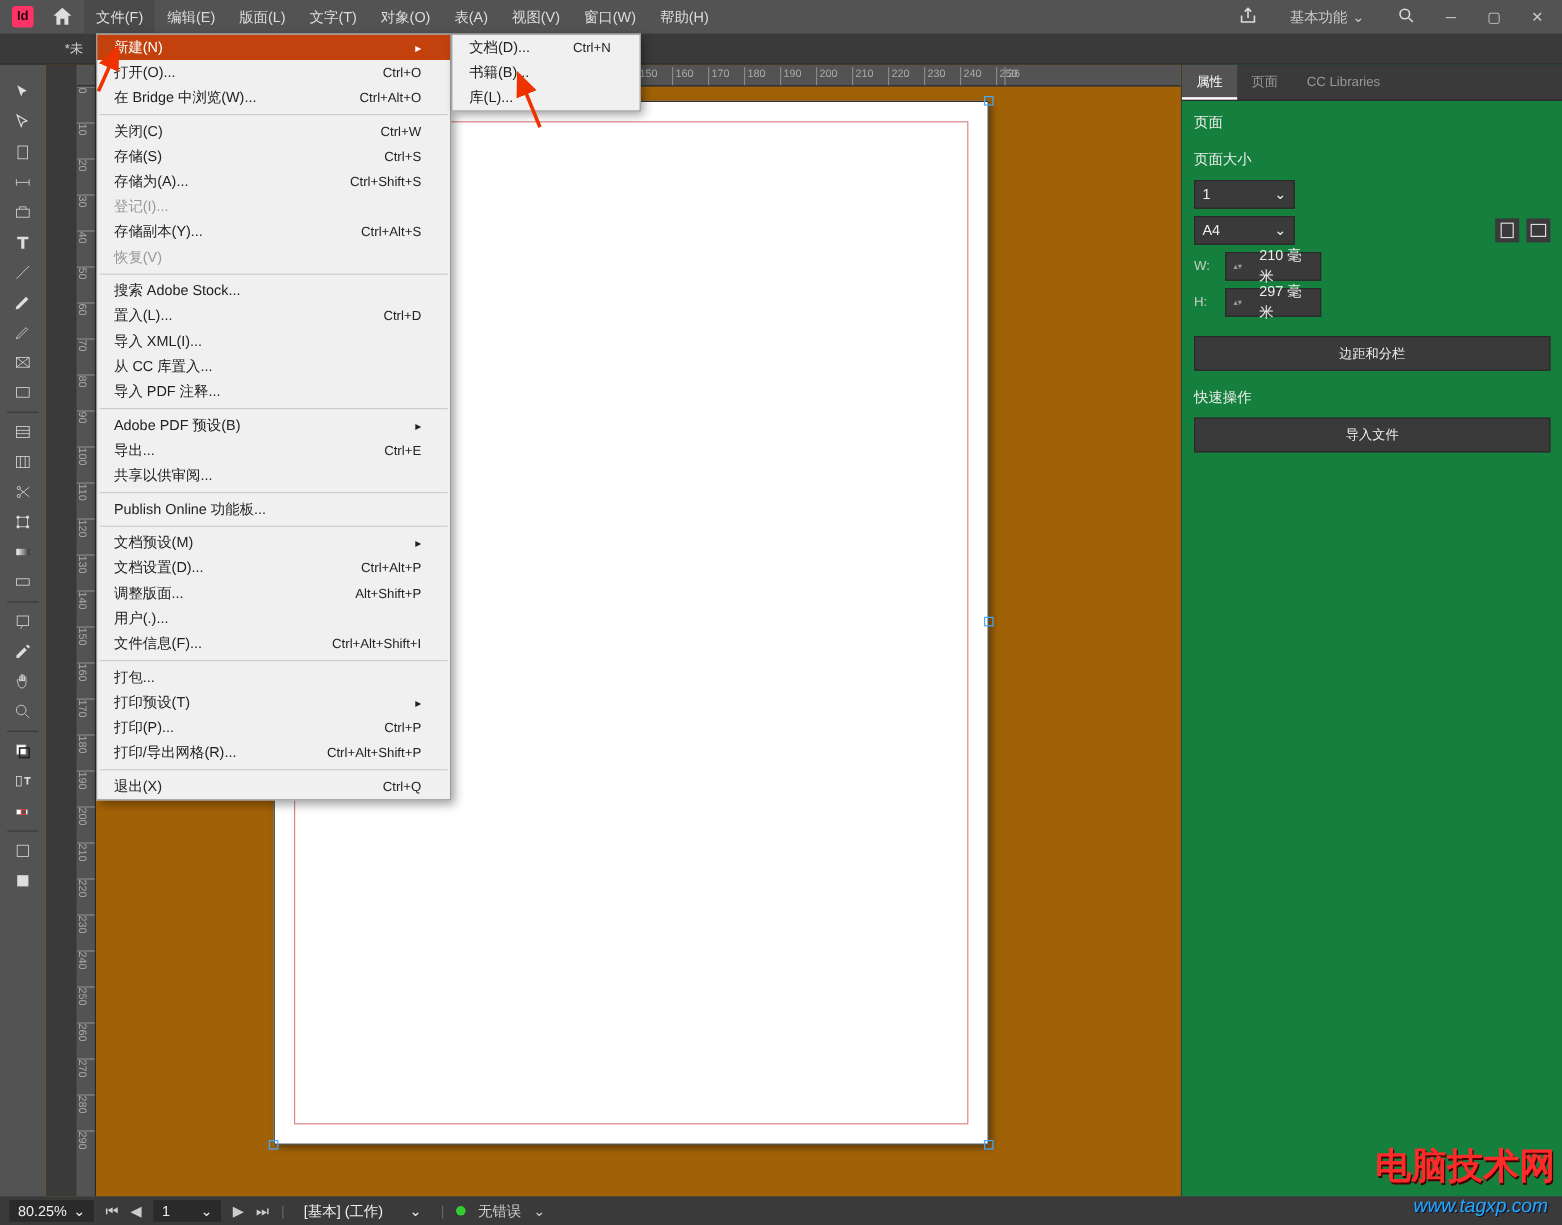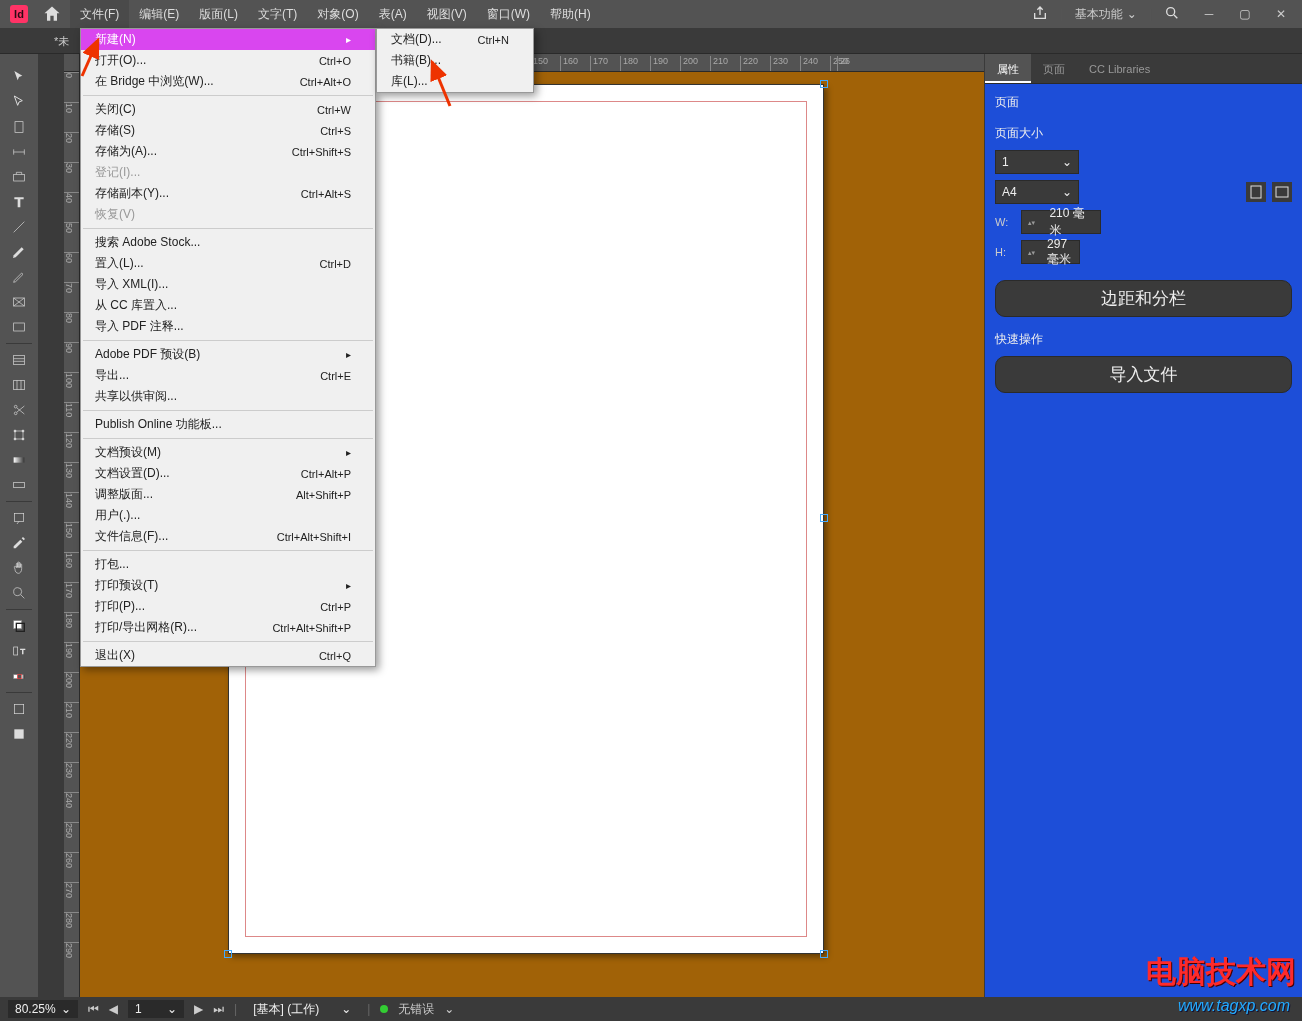--- a/index.html
+++ b/index.html
@@ -27,42 +27,42 @@
 .ruler-corner{position:absolute;top:0;left:26px;width:16px;height:18px;background:#535353;border-right:1px solid #2a2a2a;border-bottom:1px solid #2a2a2a;z-index:2}
 .tick{position:absolute;color:#aaa;font-size:9px}
 .tick-h{top:2px;border-left:1px solid #888;height:16px;padding-left:2px}
 .tick-v{left:0;width:16px;border-top:1px solid #888;text-align:center;writing-mode:vertical-lr}
 .page{position:absolute;top:30px;left:190px;width:596px;height:870px;background:#fff;border:1px solid #333;box-shadow:3px 3px 6px rgba(0,0,0,0.4)}
 .page::before{content:'';position:absolute;top:16px;left:16px;right:16px;bottom:16px;border:1px solid #d88}
 .page-handle{position:absolute;width:8px;height:8px;border:1px solid #4af;background:transparent}
 .ph-tl{top:26px;left:186px}.ph-tr{top:26px;left:782px}.ph-ml{top:460px;left:186px}.ph-mr{top:460px;left:782px}
 .ph-bl{top:896px;left:186px}.ph-br{top:896px;left:782px}
 .right-panels{width:318px;background:#535353;display:flex}
-.panel-content{flex:1;background:#1d4ed8;border-left:1px solid #3a3a3a}
+.panel-content{flex:1;background:#15803d;border-left:1px solid #3a3a3a}
 .panel-tabs{display:flex;height:30px;border-bottom:1px solid #2a2a2a;background:#3a3a3a}
 .panel-tab{padding:0 12px;line-height:30px;cursor:pointer;color:#999;font-size:11px}
 .panel-tab.active{color:#fff;border-bottom:2px solid #fff;background:#535353}
 .panel-body{padding:10px}
 .panel-section{margin-bottom:14px}
 .section-title{color:#eee;font-size:12px;margin-bottom:8px}
 .field-row{display:flex;align-items:center;gap:6px;margin-bottom:6px}
 .field-row label{color:#ccc;font-size:11px;min-width:20px}
 .dropdown{background:#3a3a3a;border:1px solid #2a2a2a;color:#eee;padding:3px 6px;height:24px;font-size:11px;display:flex;align-items:center;justify-content:space-between;cursor:pointer}
 .num-input{background:#3a3a3a;border:1px solid #2a2a2a;color:#eee;padding:3px 6px;height:24px;font-size:11px;display:flex;align-items:center;gap:12px}
 .stepper{width:10px;height:18px;display:flex;flex-direction:column;justify-content:center;color:#999;font-size:7px;line-height:7px}
-.full-btn{width:100%;background:#3a3a3a;border:1px solid #2a2a2a;color:#eee;padding:6px;text-align:center;cursor:pointer;font-size:17px;border-radius:10px}
+.full-btn{width:100%;background:#3a3a3a;border:1px solid #2a2a2a;color:#eee;padding:6px;text-align:center;cursor:pointer;font-size:11px;border-radius:0}
 .status-bar{height:24px;background:#3a3a3a;display:flex;align-items:center;padding:0 8px;gap:10px;font-size:11px;color:#ccc;position:absolute;bottom:0;left:0;right:0}
 .status-sep{color:#666}
 .status-dot{width:8px;height:8px;border-radius:50%;background:#3c3}
 
 .context-menu{position:absolute;background:#f0f0f0;border:1px solid #999;box-shadow:3px 3px 8px rgba(0,0,0,0.4);z-index:100;color:#222}
 .menu1{top:28px;left:80px;width:296px}
 .menu2{top:28px;left:376px;width:158px}
 .cm-item{display:flex;align-items:center;height:21px;padding:0 24px 0 14px;cursor:pointer;font-size:12px}
-.cm-item.highlighted{background:#d946ef;color:#fff}
+.cm-item.highlighted{background:#c2410c;color:#fff}
 .cm-item.disabled{color:#999}
 .cm-item .shortcut{margin-left:auto;font-size:11px}
 .cm-item .arrow{margin-left:auto;font-size:10px}
 .cm-sep{height:1px;background:#ccc;margin:3px 2px}
 
 .arrow-red{position:absolute;z-index:200;pointer-events:none}
 
 .watermark{position:absolute;right:6px;bottom:28px;z-index:300;display:flex;align-items:center;gap:6px}
 .wm-tag{background:#1a66e6;color:#fff;font-weight:900;font-size:52px;padding:0 10px;font-style:italic;letter-spacing:-2px;border-radius:4px;font-family:Arial}
 .wm-txt{color:#ff2a2a;font-weight:900;font-size:30px;text-shadow:1px 1px 0 #400;font-family:"Microsoft YaHei"}
@@ -392,21 +392,21 @@
           </div>
           <div class="field-row">
             <label>W:</label>
             <div class="num-input" style="width:80px">
               <span class="stepper">▴▾</span>
               <span>210 毫米</span>
             </div>
           </div>
           <div class="field-row">
             <label>H:</label>
-            <div class="num-input" style="width:59px">
+            <div class="num-input" style="width:80px">
               <span class="stepper">▴▾</span>
               <span>297 毫米</span>
             </div>
           </div>
           <div style="height:10px"></div>
           <div class="full-btn">边距和分栏</div>
         </div>
         <div class="panel-section">
           <div class="section-title">快速操作</div>
           <div class="full-btn">导入文件</div>

